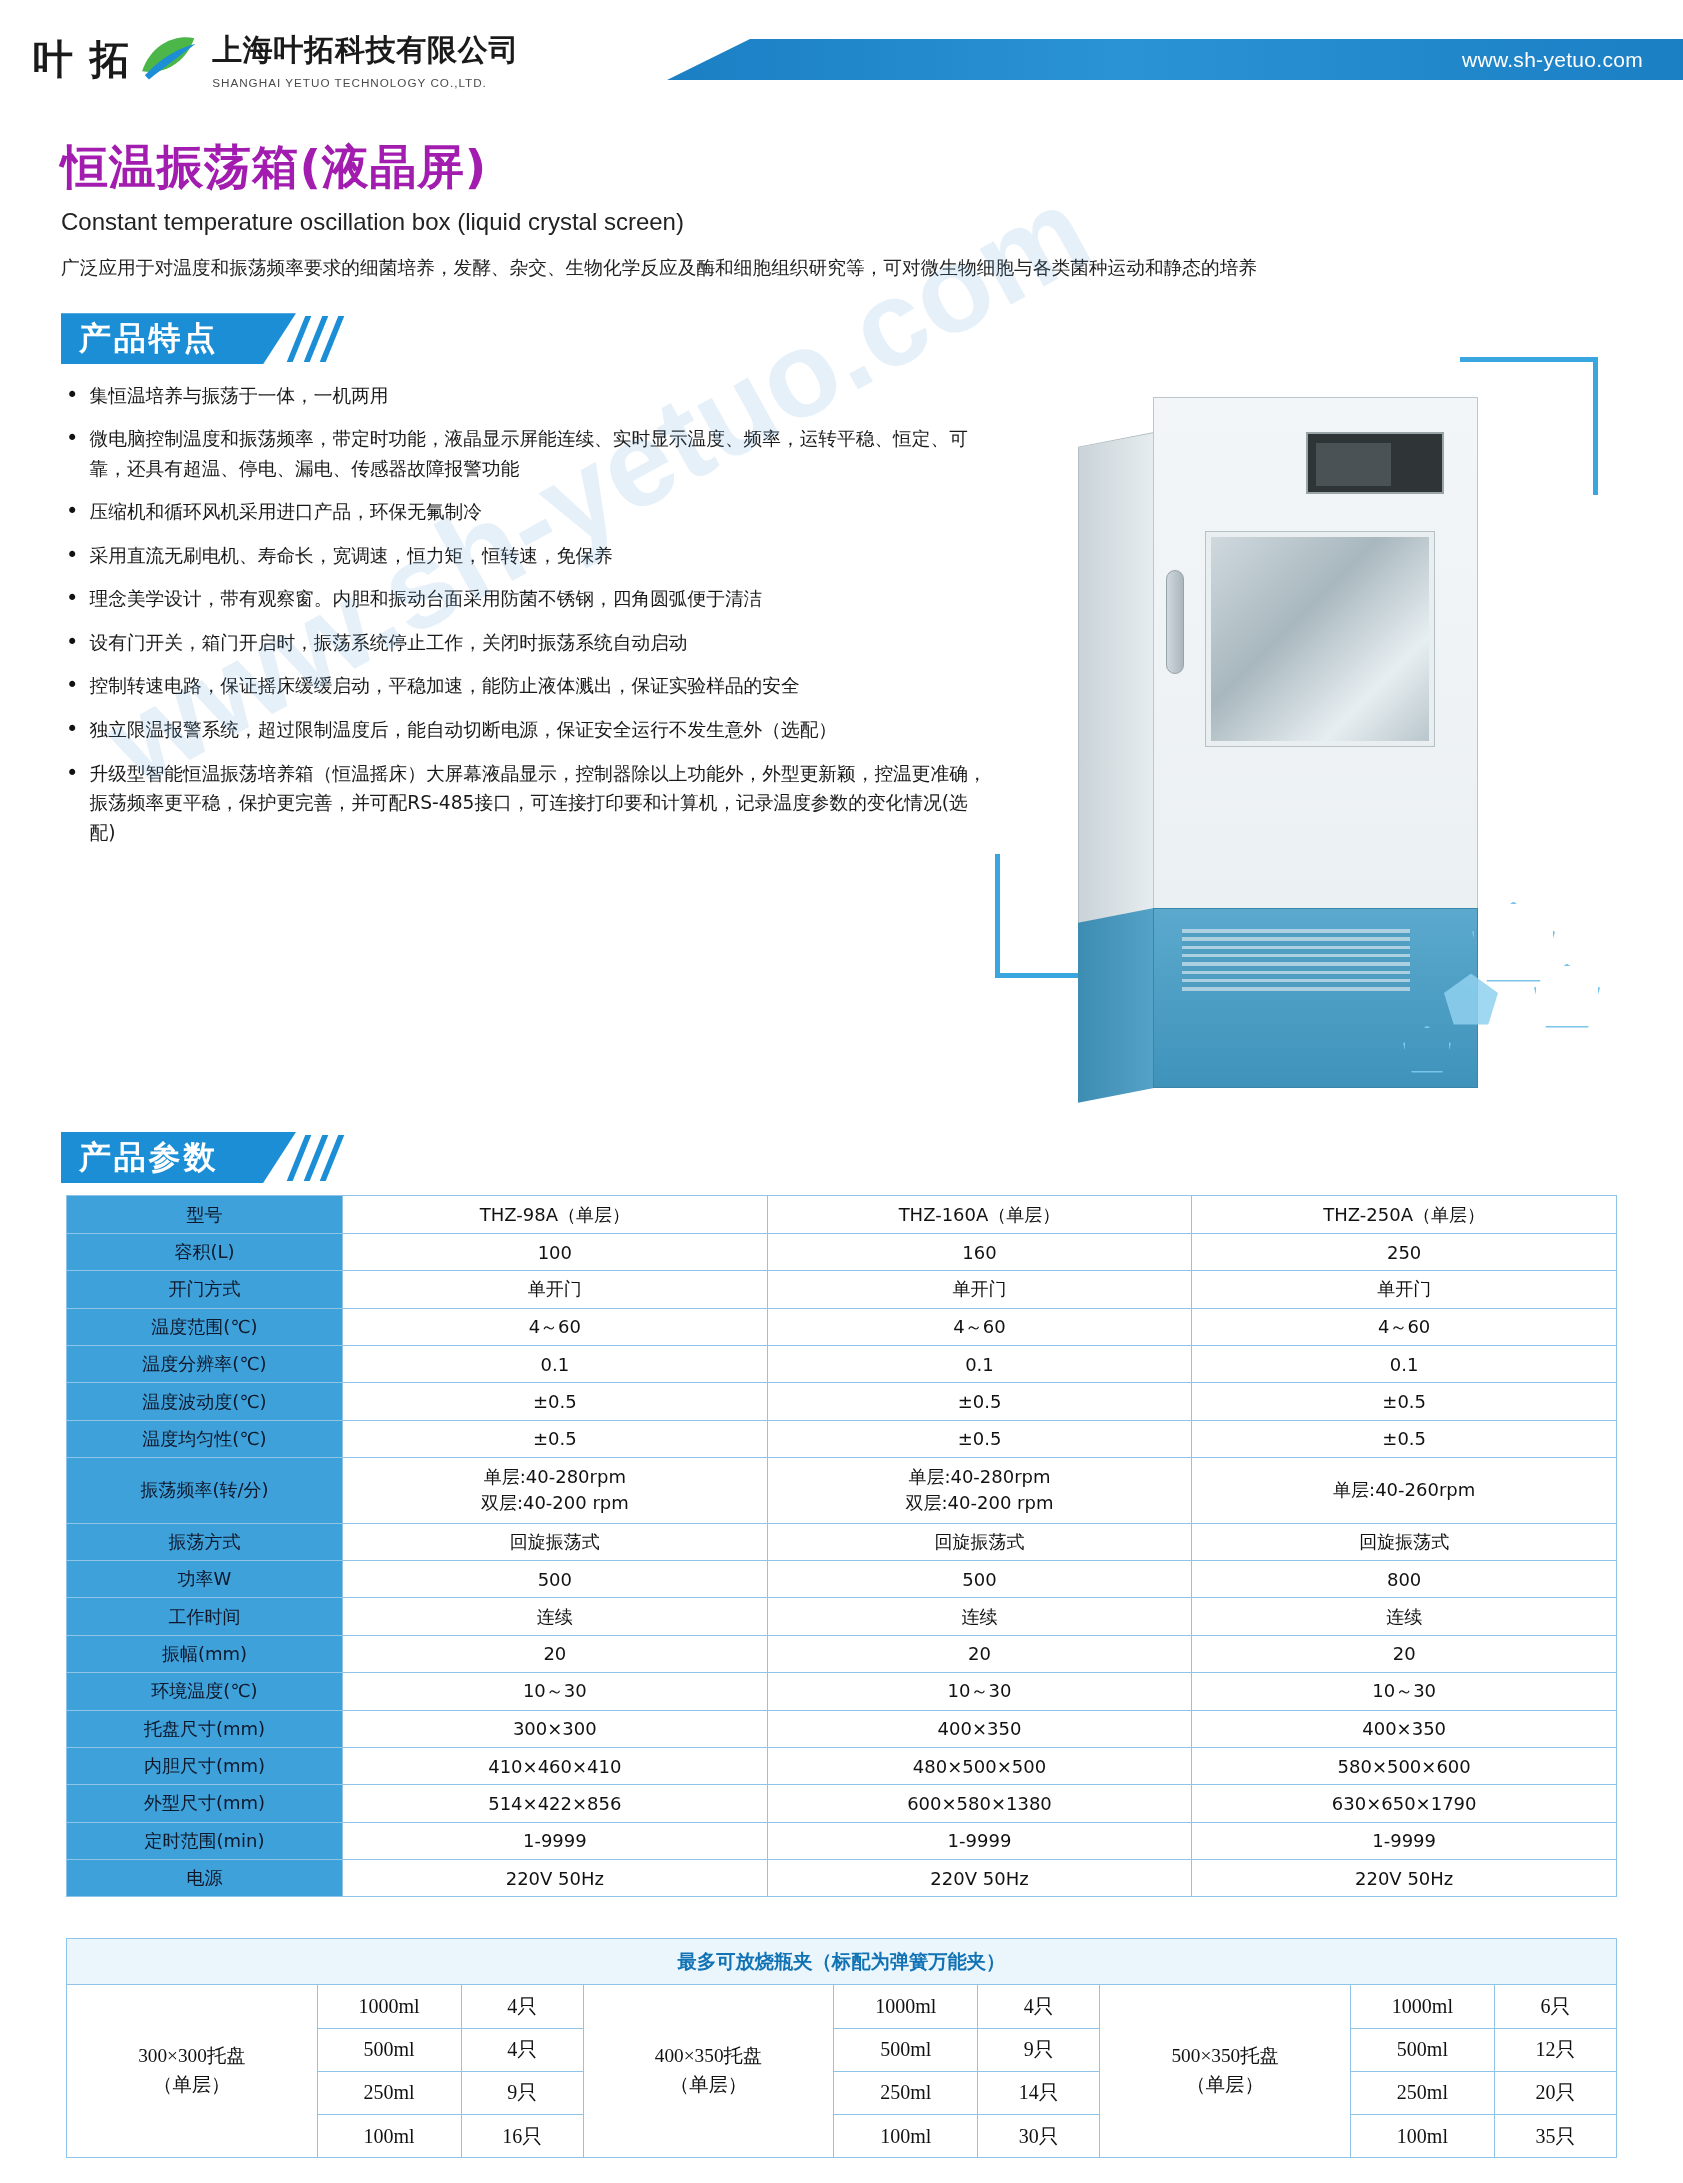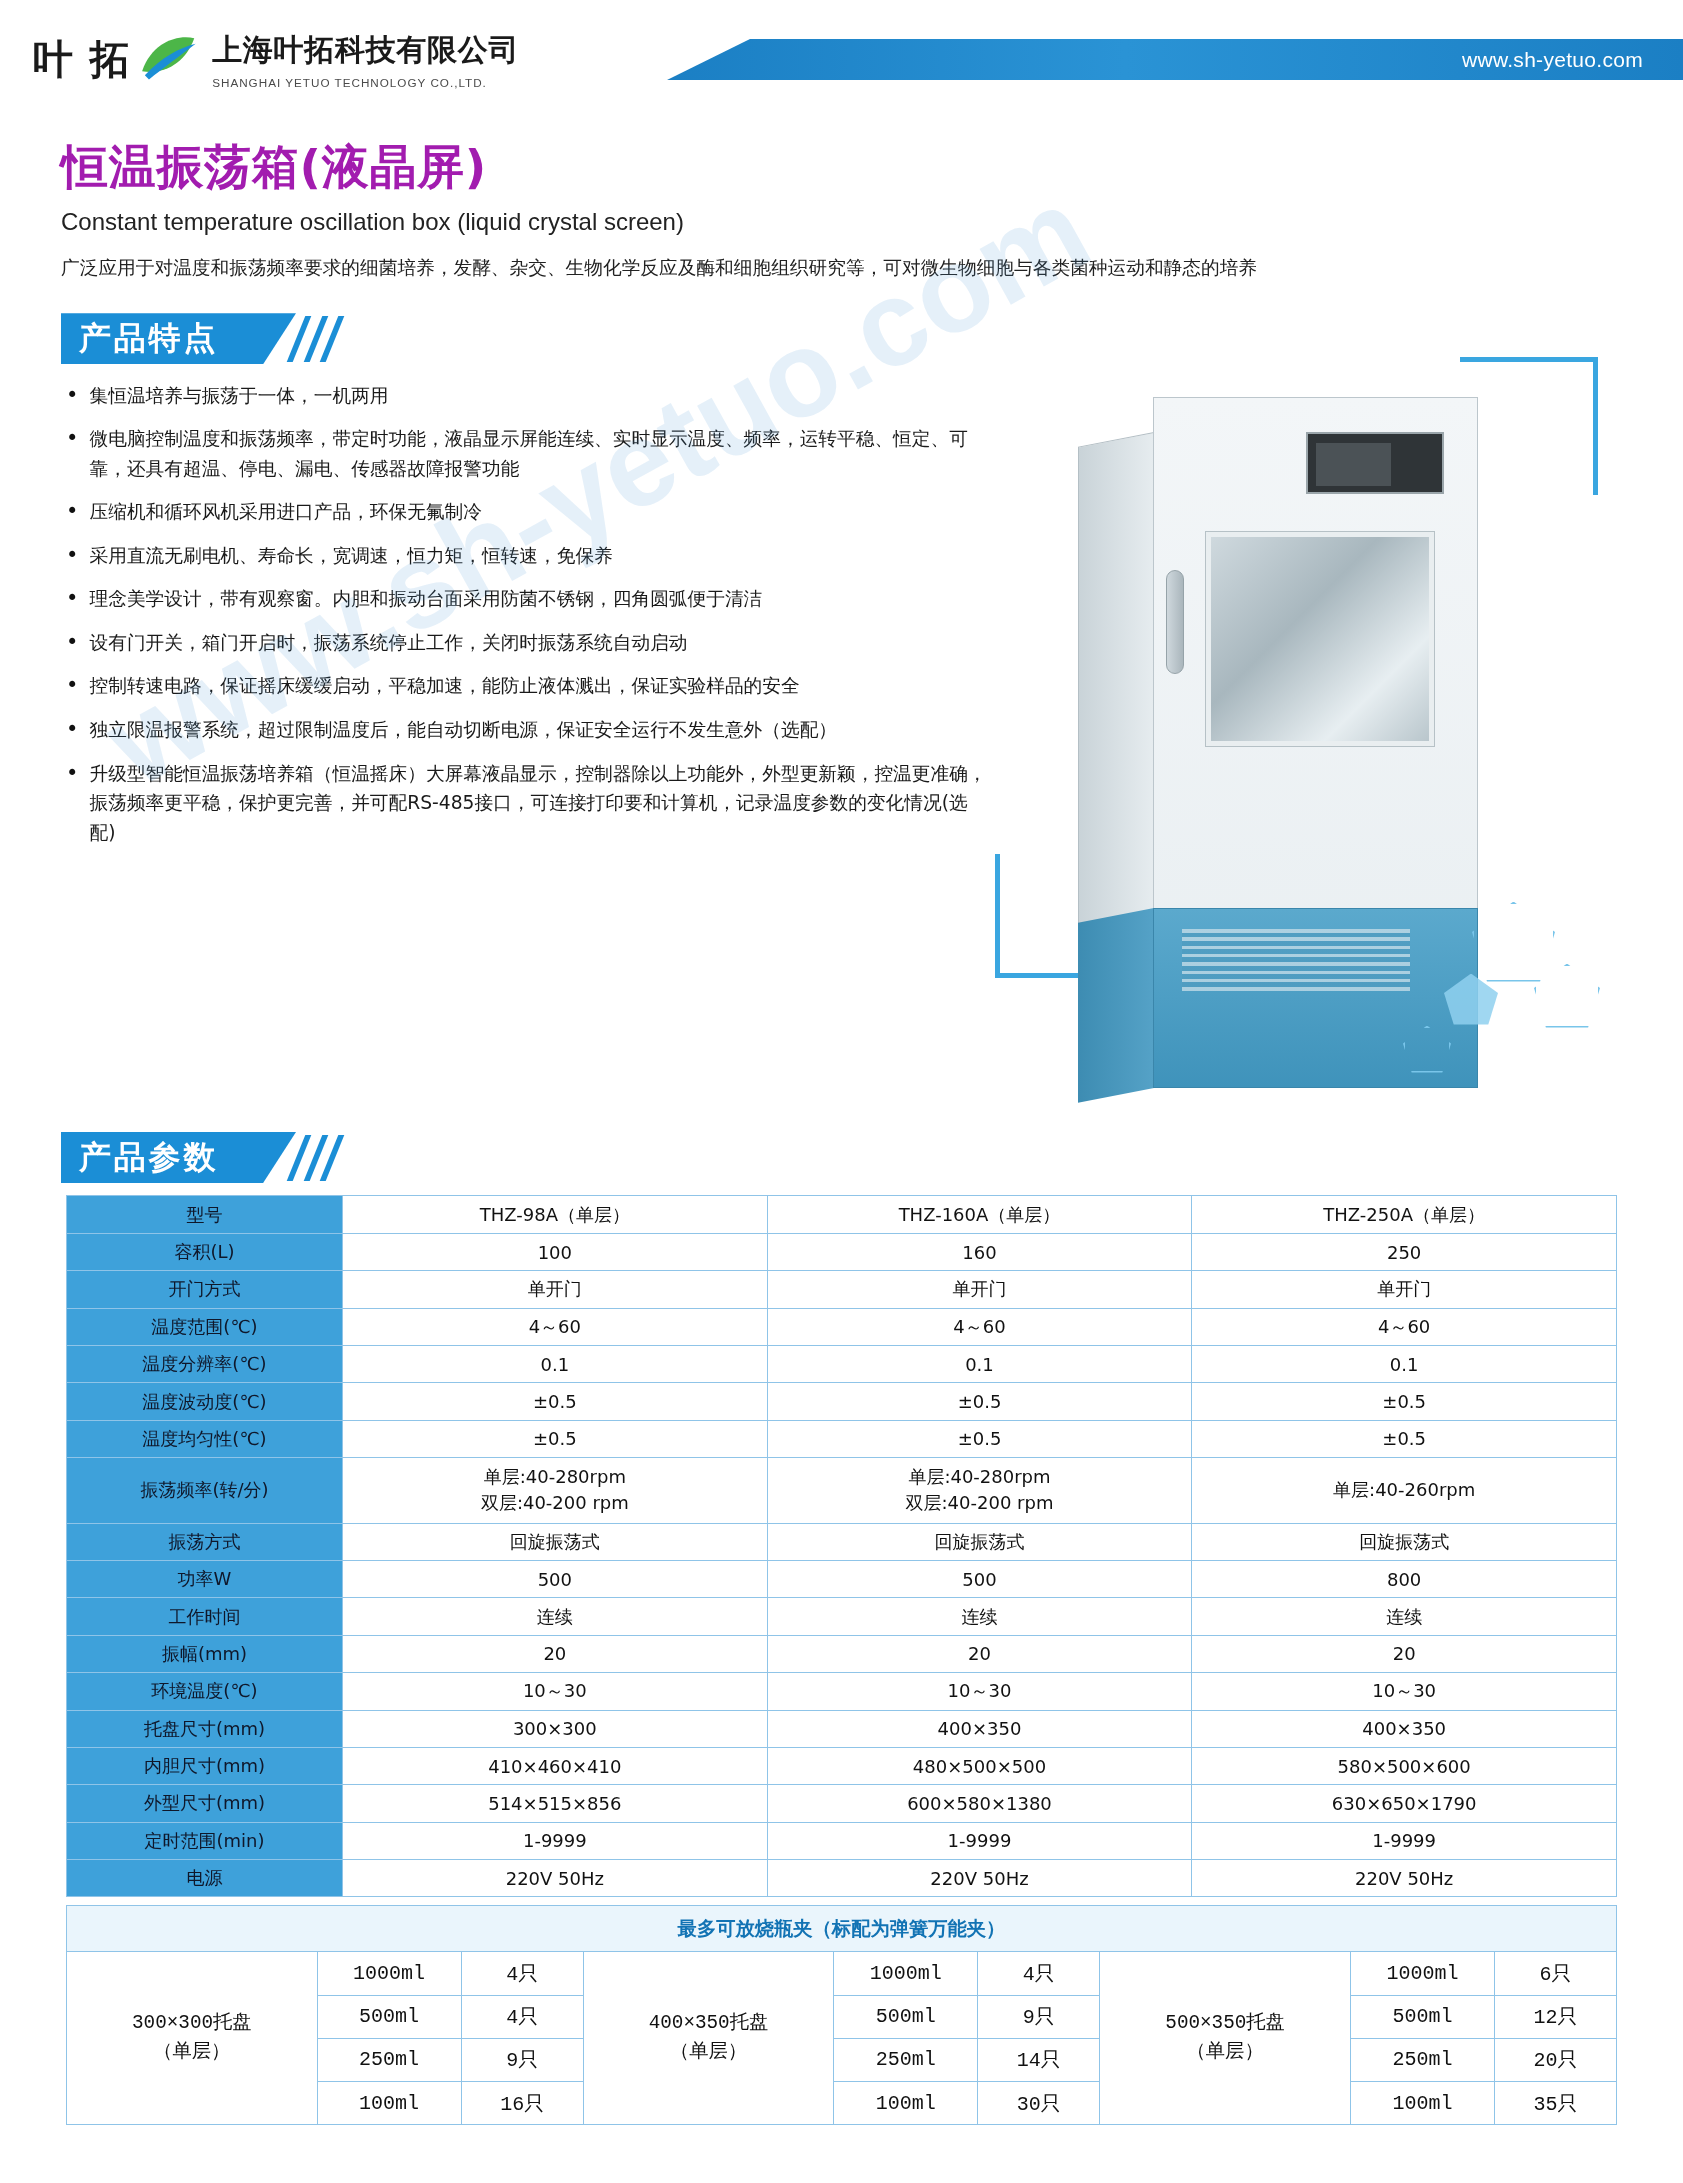--- a/index.html
+++ b/index.html
@@ -330,22 +330,22 @@
     color: #0f172a;
     font-weight: normal;
     width: 276px;
   }
   table.spec td.two-line { line-height: 1.45; }
 
   table.flask {
     width: 1551px;
     border-collapse: collapse;
     table-layout: fixed;
-    margin-top: 8px;
-    font-family: Liberation Mono, monospace;
+    margin-top: 41px;
+    font-family: Liberation Serif, serif;
   }
   table.flask td {
     border: 1.4px solid #8fc4e8;
     text-align: center;
     font-size: 20px;
     padding: 7.6px 2.8px;
     color: #111;
     background: #fff;
   }
   table.flask td.title-row {
@@ -566,21 +566,21 @@
         <td>400×350</td>
       </tr>
       <tr>
         <td class="hd">内胆尺寸(mm)</td>
         <td>410×460×410</td>
         <td>480×500×500</td>
         <td>580×500×600</td>
       </tr>
       <tr>
         <td class="hd">外型尺寸(mm)</td>
-        <td>514×515×856</td>
+        <td>514×422×856</td>
         <td>600×580×1380</td>
         <td>630×650×1790</td>
       </tr>
       <tr>
         <td class="hd">定时范围(min)</td>
         <td>1-9999</td>
         <td>1-9999</td>
         <td>1-9999</td>
       </tr>
       <tr>

